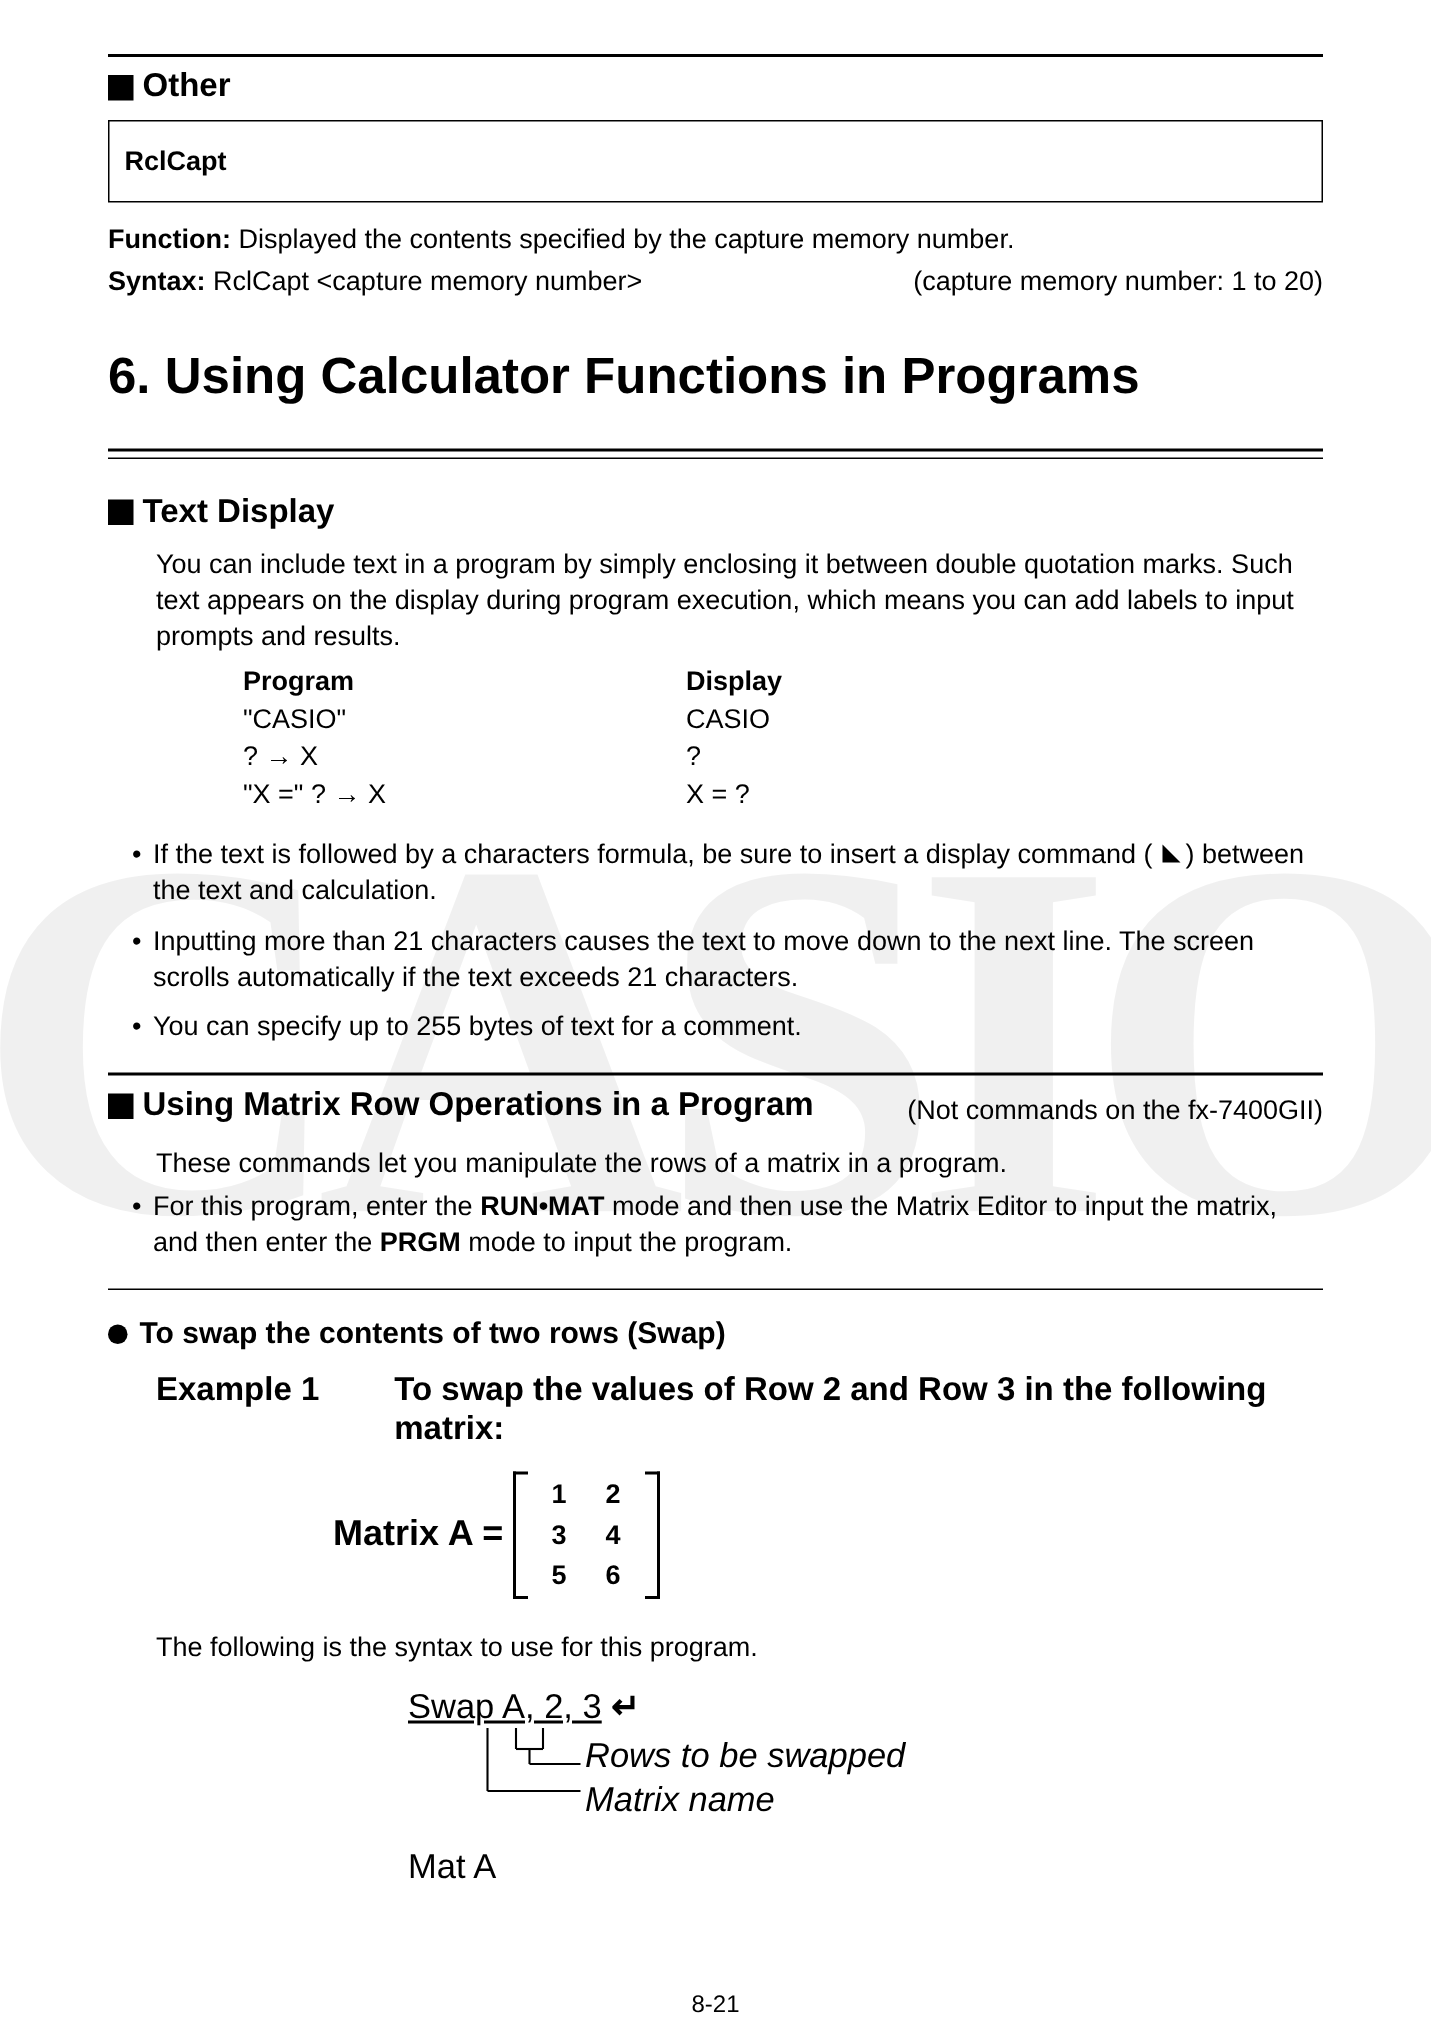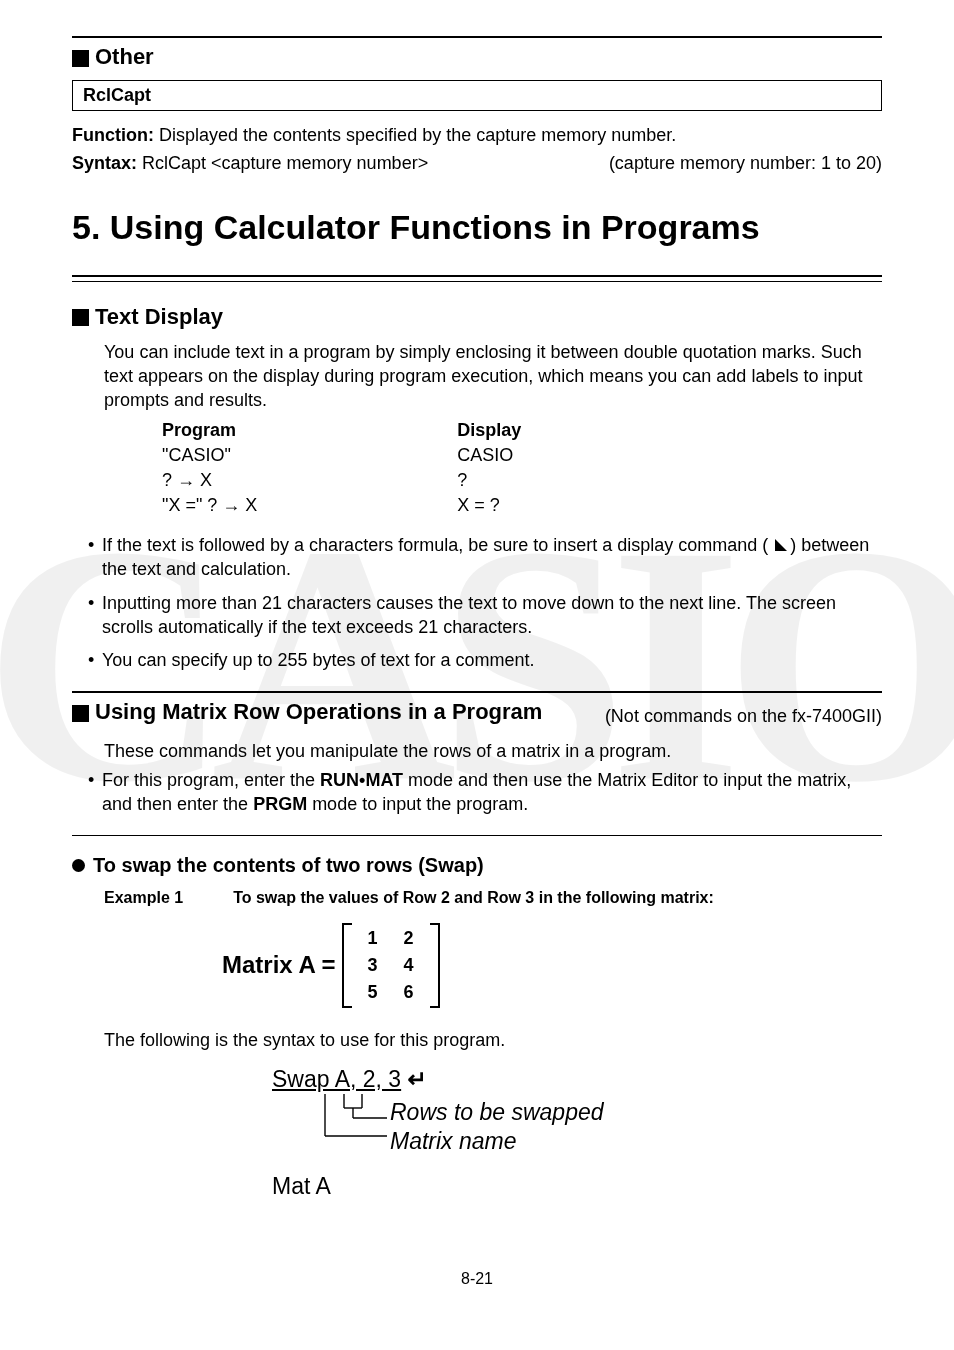--- a/index.html
+++ b/index.html
@@ -38,21 +38,21 @@
     display: flex; align-items: center;
     font-weight: bold; font-size: 22px;
     margin: 6px 0 10px 0;
   }
   .sq {
     width: 17px; height: 17px; background: #000; display: inline-block;
     margin-right: 6px; margin-top: 2px;
   }
   .cmd-box {
     border: 1.5px solid #000;
-    padding: 4px 10px;
+    padding: 16px 10px;
     font-weight: bold;
     font-size: 18px;
     margin: 2px 0 12px 0;
   }
   .para { font-size: 18px; line-height: 1.35; margin: 0 0 4px 0; }
   .big-title {
     font-size: 34px; font-weight: bold;
     margin: 32px 0 28px 0;
   }
   .indent1 { margin-left: 32px; }
@@ -65,21 +65,21 @@
   .bullet-text { flex: 1; }
   .dot-head {
     display: flex; align-items: center;
     font-size: 20px; font-weight: bold;
     margin: 18px 0 12px 0;
   }
   .big-dot {
     width: 13px; height: 13px; background: #000; border-radius: 50%;
     display: inline-block; margin-right: 8px;
   }
-  .example-line { font-size: 16px; display: flex; gap: 50px; margin-bottom: 16px; }
+  .example-line { font-size: 22px; display: flex; gap: 50px; margin-bottom: 16px; }
   .ex-label { font-weight: bold; }
   .ex-text { font-weight: bold; flex: 1; }
   .matrix-row { display: flex; align-items: center; margin: 14px 0 20px 150px; }
   .matrix-label { font-weight: bold; font-size: 24px; margin-right: 6px; white-space: nowrap; }
   .bracket { border: 2px solid #000; width: 10px; align-self: stretch; }
   .br-l { border-right: none; }
   .br-r { border-left: none; }
   .matrix-body { padding: 2px 16px; font-size: 18px; font-weight: bold; }
   .matrix-body div { display: flex; gap: 26px; padding: 3px 0; }
   .syntax-area { margin: 14px 0 0 200px; font-size: 23px; }
@@ -122,21 +122,21 @@
     </div>
 
     <div class="para" style="display:flex;">
       <span style="flex:0 0 auto;">
         <b>Syntax:</b><span> RclCapt &lt;capture memory number&gt;</span>
       </span>
       <span style="flex:1;"></span>
       <span>(capture memory number: 1 to 20)</span>
     </div>
 
-    <div class="big-title">5. Using Calculator Functions in Programs</div>
+    <div class="big-title">6. Using Calculator Functions in Programs</div>
     <hr class="hr-heavy" style="margin-bottom:4px;">
     <hr class="hr-thin">
 
     <div class="section-head" style="margin-top:22px;">
       <span class="sq"></span>
       <span>Text Display</span>
     </div>
 
     <div class="para indent1">You can include text in a program by simply enclosing it between double quotation marks. Such text appears on the display during program execution, which means you can add labels to input prompts and results.</div>
 

